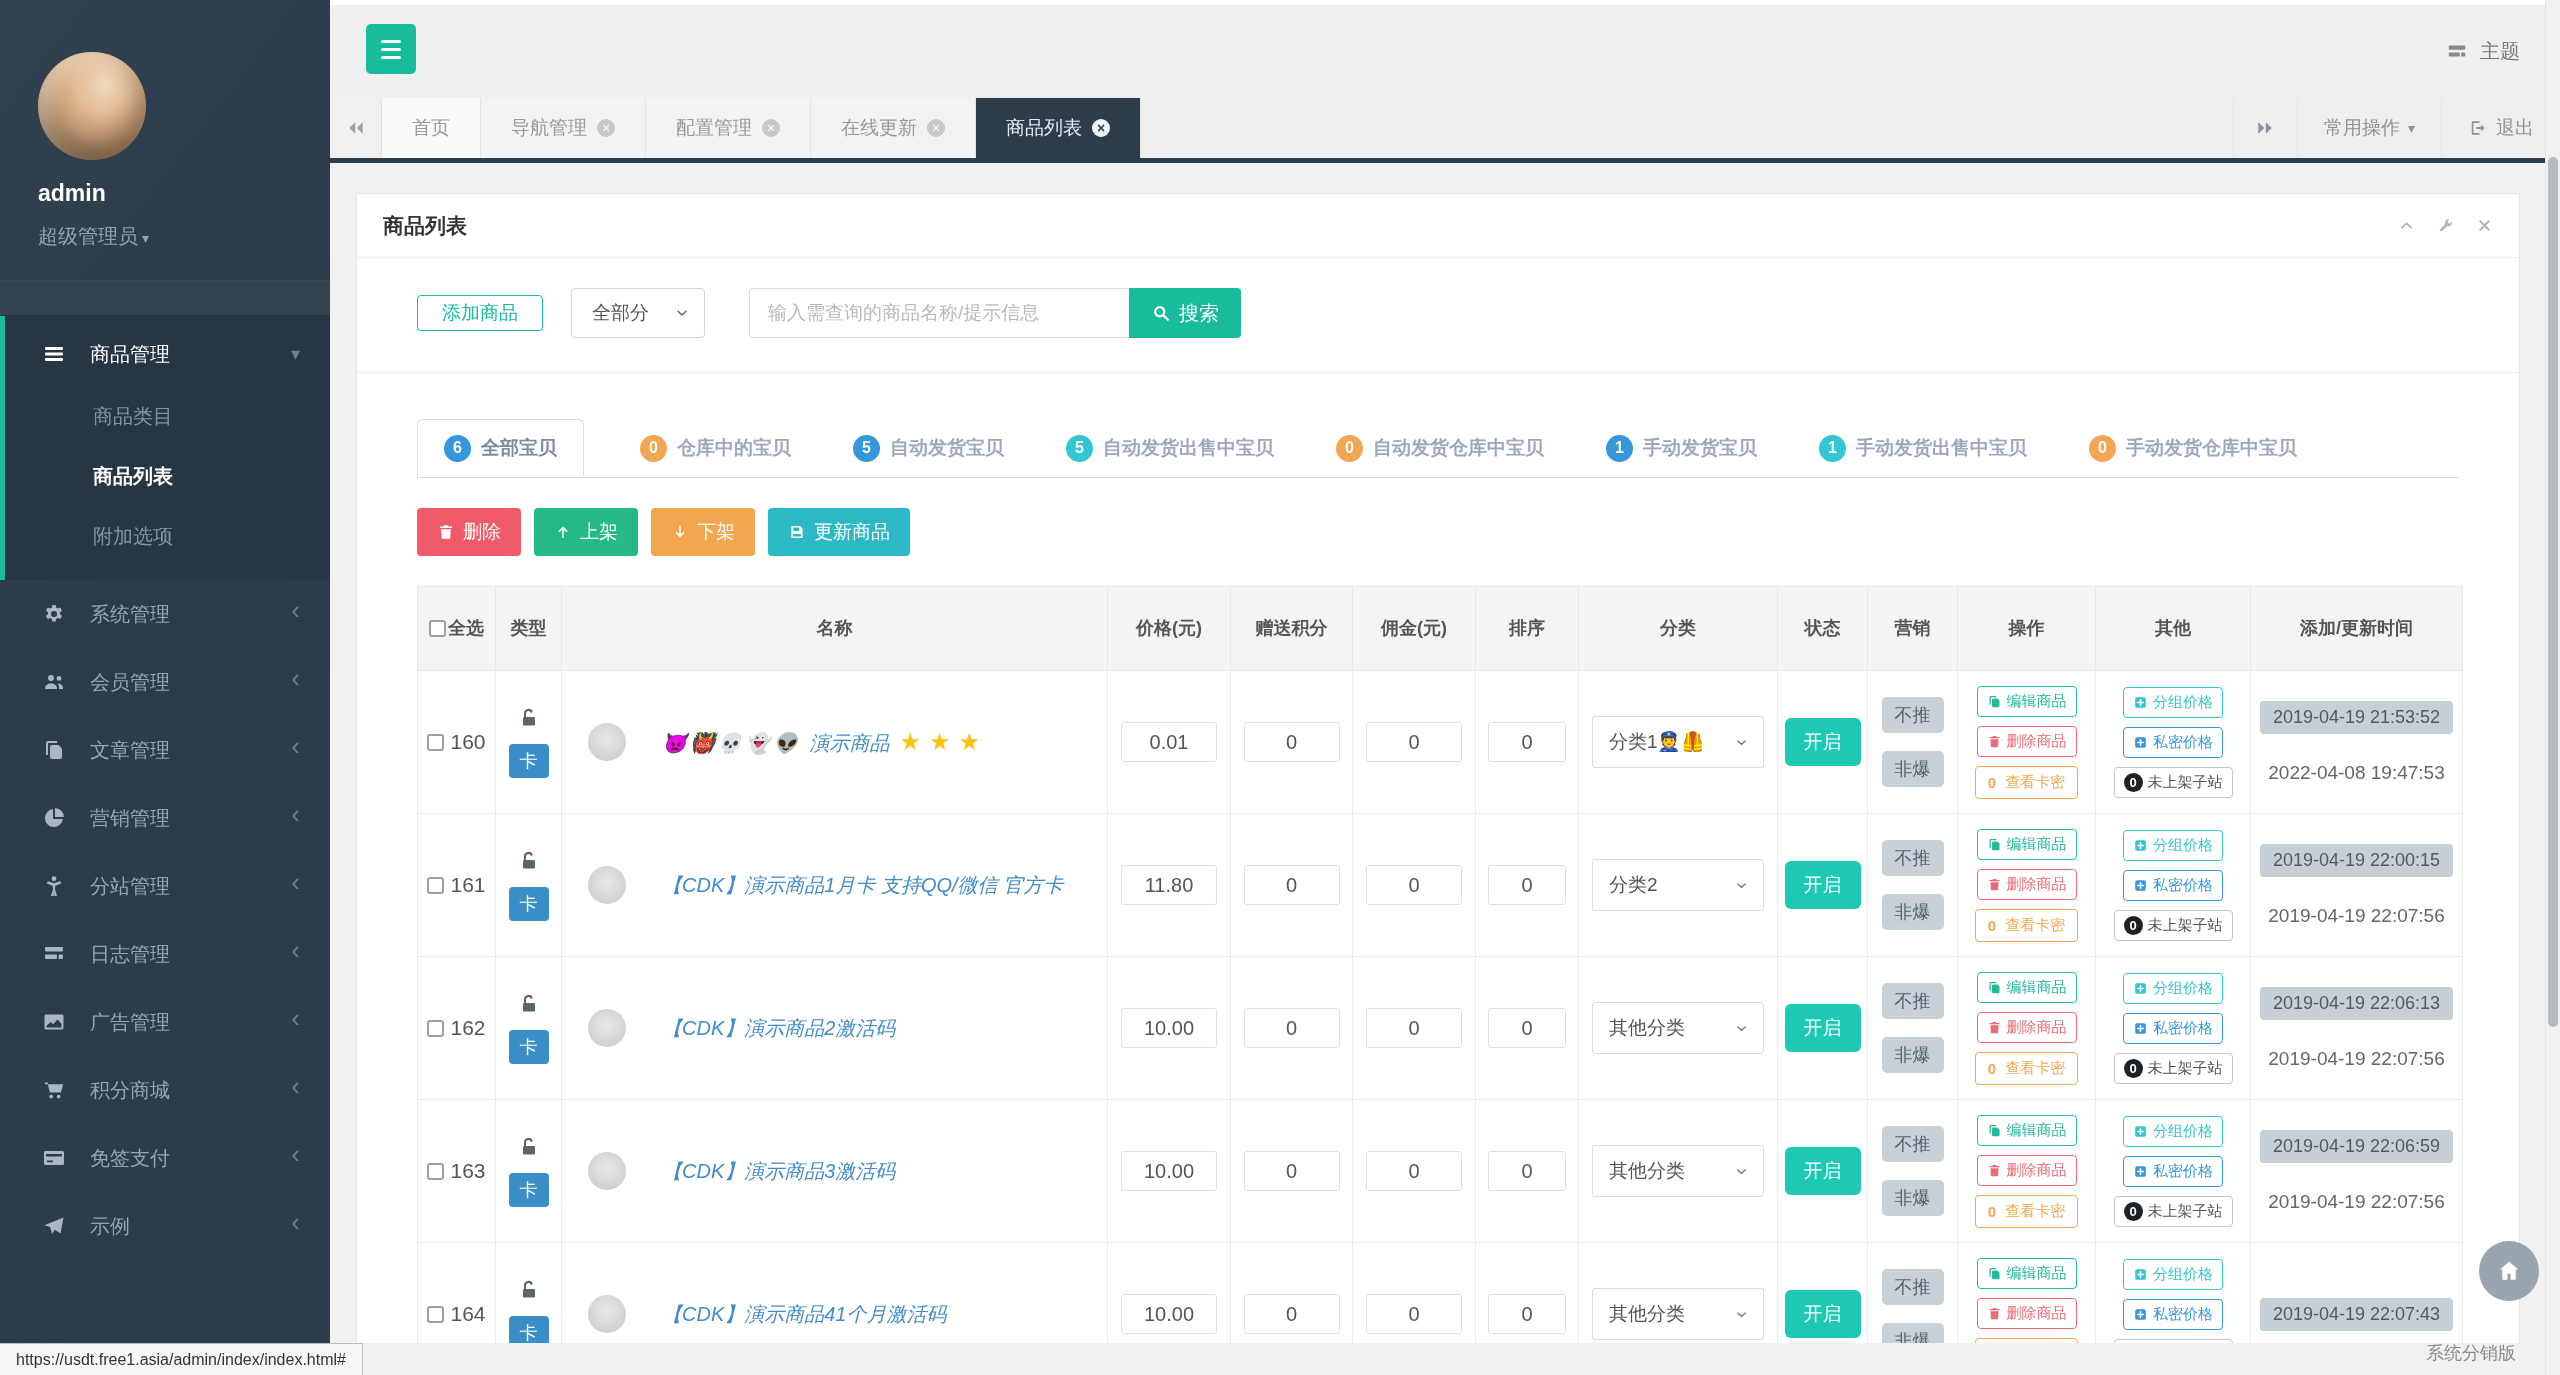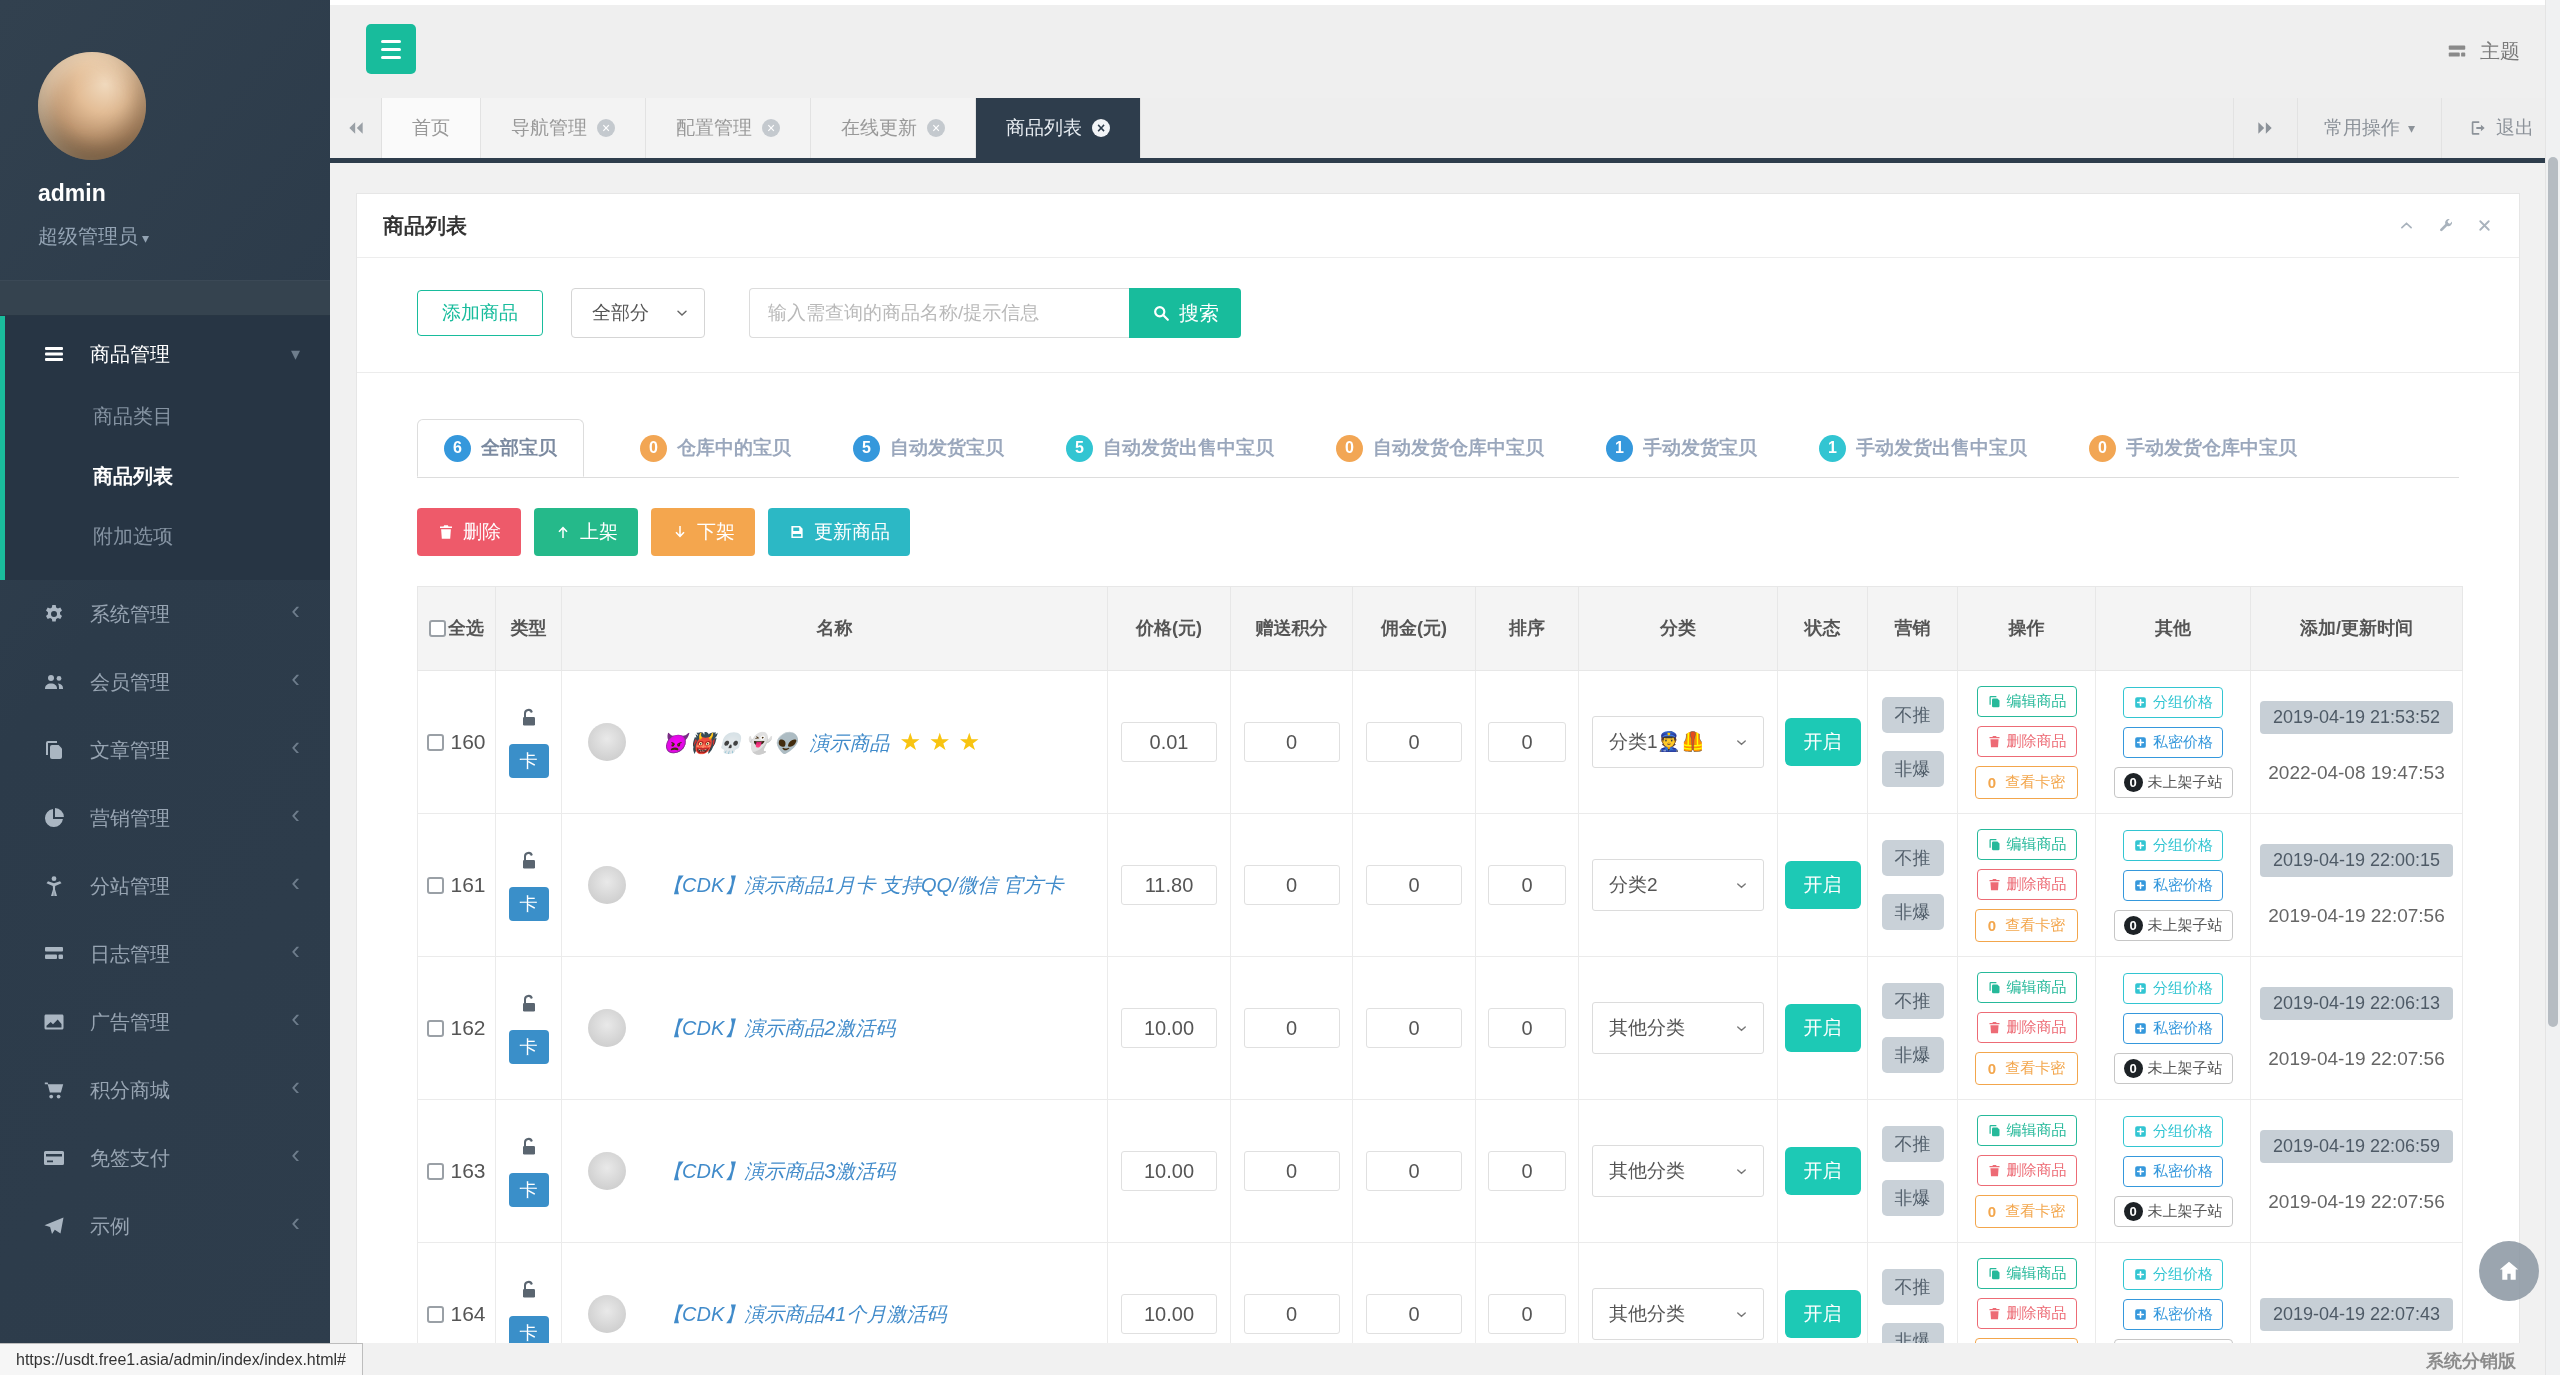--- a/index.html
+++ b/index.html
@@ -56,21 +56,21 @@
 
   
   .content { flex:1; background:#f1f1f1; padding:30px 40px 0 26px; overflow:hidden; }
   .panel { background:#fff; border:1px solid #e6e6e6; min-height:1400px; }
   .panel-header { height:64px; display:flex; align-items:center; padding:0 26px; border-bottom:1px solid #ededed; }
   .panel-title { font-size:21px; font-weight:bold; color:#333; }
   .panel-tools { margin-left:auto; display:flex; gap:22px; color:#a9b3bd; }
   .panel-tools .icon { cursor:pointer; }
 
   .ptoolbar { display:flex; align-items:center; padding:30px 0 34px 60px; border-bottom:1px solid #ececec; }
-  .btn-add { height:46px; padding:0 24px; background:#fff; border:1px solid #18bc9c; color:#18bc9c; font-size:19px; border-radius:4px; cursor:pointer; }
+  .btn-add { height:36px; padding:0 24px; background:#fff; border:1px solid #18bc9c; color:#18bc9c; font-size:19px; border-radius:4px; cursor:pointer; }
   .toolbar-select { margin-left:28px; width:134px; height:50px; border:1px solid #d5d5d5; border-radius:4px; background:#fff;
                     display:flex; align-items:center; justify-content:space-between; padding:0 14px 0 20px; font-size:19px; color:#555; cursor:pointer; }
   .toolbar-select .icon { color:#666; }
   .search-wrap { margin-left:44px; display:flex; }
   .search-input { width:380px; height:50px; border:1px solid #dcdcdc; border-right:none; border-radius:4px 0 0 4px; padding:0 18px; font-size:19px; color:#333; background:#fff; }
   .search-input::placeholder { color:#b9b9b9; }
   .btn-search { height:50px; padding:0 22px; background:#18bc9c; border:none; border-radius:0 4px 4px 0; color:#fff; font-size:20px; display:flex; align-items:center; gap:8px; cursor:pointer; }
 
   .ftabs { margin:46px 60px 0; display:flex; border-bottom:1px solid #dddddd; }
   .ftab { display:flex; align-items:center; gap:10px; height:58px; margin-right:50px; font-size:19px; font-weight:bold; color:#9aa7bc; cursor:pointer; padding:0 6px; }
@@ -122,21 +122,21 @@
   .obtn .dot { width:19px; height:19px; border-radius:50%; background:#1d2226; color:#fff; font-size:13px; font-weight:bold;
                display:inline-flex; align-items:center; justify-content:center; }
   .stack.time { gap:28px; }
   .time-badge { background:#c7cfd6; color:#4e5a66; padding:6px 13px; border-radius:4px; font-size:18px; }
   .time-plain { color:#666; font-size:19px; }
 
   
   .bottom-strip { position:absolute; left:0; right:0; bottom:0; height:32px; background:#f1f1f1; z-index:6; }
   .status-url { position:absolute; left:0; bottom:0; height:32px; background:#f6f6f6; border:1px solid #bdbdbd; border-left:none; border-bottom:none;
                 display:flex; align-items:center; padding:0 16px; font-size:16px; color:#333; z-index:7; }
-  .footer-version { position:absolute; right:44px; bottom:2px; font-size:18px; color:#8b8b8b; z-index:7;font-weight:bold; }
+  .footer-version { position:absolute; right:44px; bottom:10px; font-size:18px; color:#8b8b8b; z-index:7; }
   .float-home { position:absolute; left:2479px; top:1241px; width:60px; height:60px; border-radius:50%; background:rgba(141,152,164,.88);
                 color:#fff; display:flex; align-items:center; justify-content:center; z-index:5; cursor:pointer; }
   .scrollbar { position:absolute; right:0; top:0; width:15px; height:100%; background:#f0f1f2; border-left:1px solid #e4e4e4; z-index:8; }
   .scrollbar .thumb { position:absolute; left:2px; top:157px; width:10px; height:870px; background:#b6bcc2; border-radius:5px; cursor:pointer; }
 </style>
 </head>
 <body>
 
 <div class="page">
 

